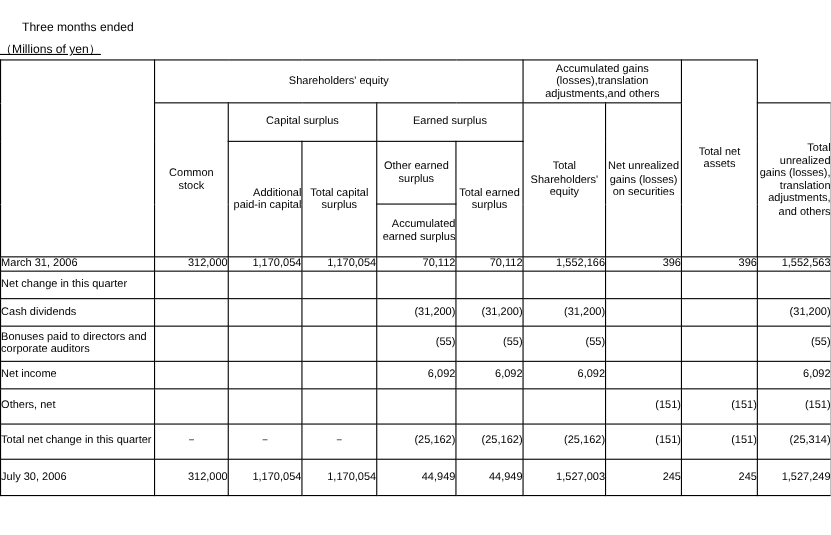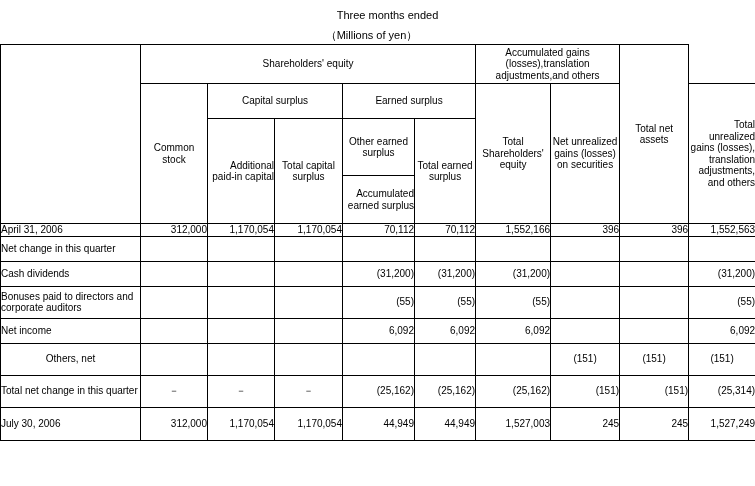--- a/index.html
+++ b/index.html
@@ -14,32 +14,33 @@
     color: #000000;
     -webkit-font-smoothing: none;
   }
   .page {
     position: relative;
     width: 755px;
     height: 486px;
     overflow: hidden;
   }
   .doc-title {
-    text-align: center;
+    text-align: left;
     font-size: 11px;
     line-height: 14px;
-    padding-top: 8px;
+    padding-top: 18px;
     margin-left: 20px;
   }
   .units-line {
-    text-align: center;
+    text-align: left;
     font-size: 11px;
     line-height: 13px;
     padding-right: 12px;
     margin-top: 7px;
+    text-decoration: underline;
   }
   table.fin {
     border-collapse: collapse;
     table-layout: fixed;
     width: 755px;
     margin-top: 2px;
   }
   table.fin td {
     border: 1px solid #000000;
     font-size: 10px;
@@ -72,21 +73,21 @@
     padding-left: 13px;
   }
   .num {
     text-align: right;
     padding: 3px 5px 3px 2px;
     font-size: 10px;
     line-height: 12px;
     white-space: nowrap;
   }
   .dot-bot { border-bottom: 1px dotted #000000; margin-top: 40px; }
-  .solid-bot { border-bottom: 1px solid #000000; text-align: center; }
+  .solid-bot { border-bottom: 1px solid #000000; }
   .no-top { border-top: 0; }
 </style>
 </head>
 <body>
 
 <div class="page">
 
   <div class="doc-title">
     <div>Three months ended</div>
   </div>
@@ -129,21 +130,21 @@
         <td rowspan="2" class="hd">Total capital surplus</td>
         <td class="hd" style="height:56px">Other earned surplus</td>
         <td rowspan="2" class="hd">Total earned surplus</td>
       </tr>
 
       <tr>
         <td class="hd-sm" style="height:47px">Accumulated earned surplus</td>
       </tr>
 
       <tr>
-        <td class="lbl">April 31, 2006</td>
+        <td class="lbl">March 31, 2006</td>
         <td class="num">312,000</td>
         <td class="num">1,170,054</td>
         <td class="num">1,170,054</td>
         <td class="num">70,112</td>
         <td class="num">70,112</td>
         <td class="num">1,552,166</td>
         <td class="num">396</td>
         <td class="num">396</td>
         <td class="num">1,552,563</td>
       </tr>

